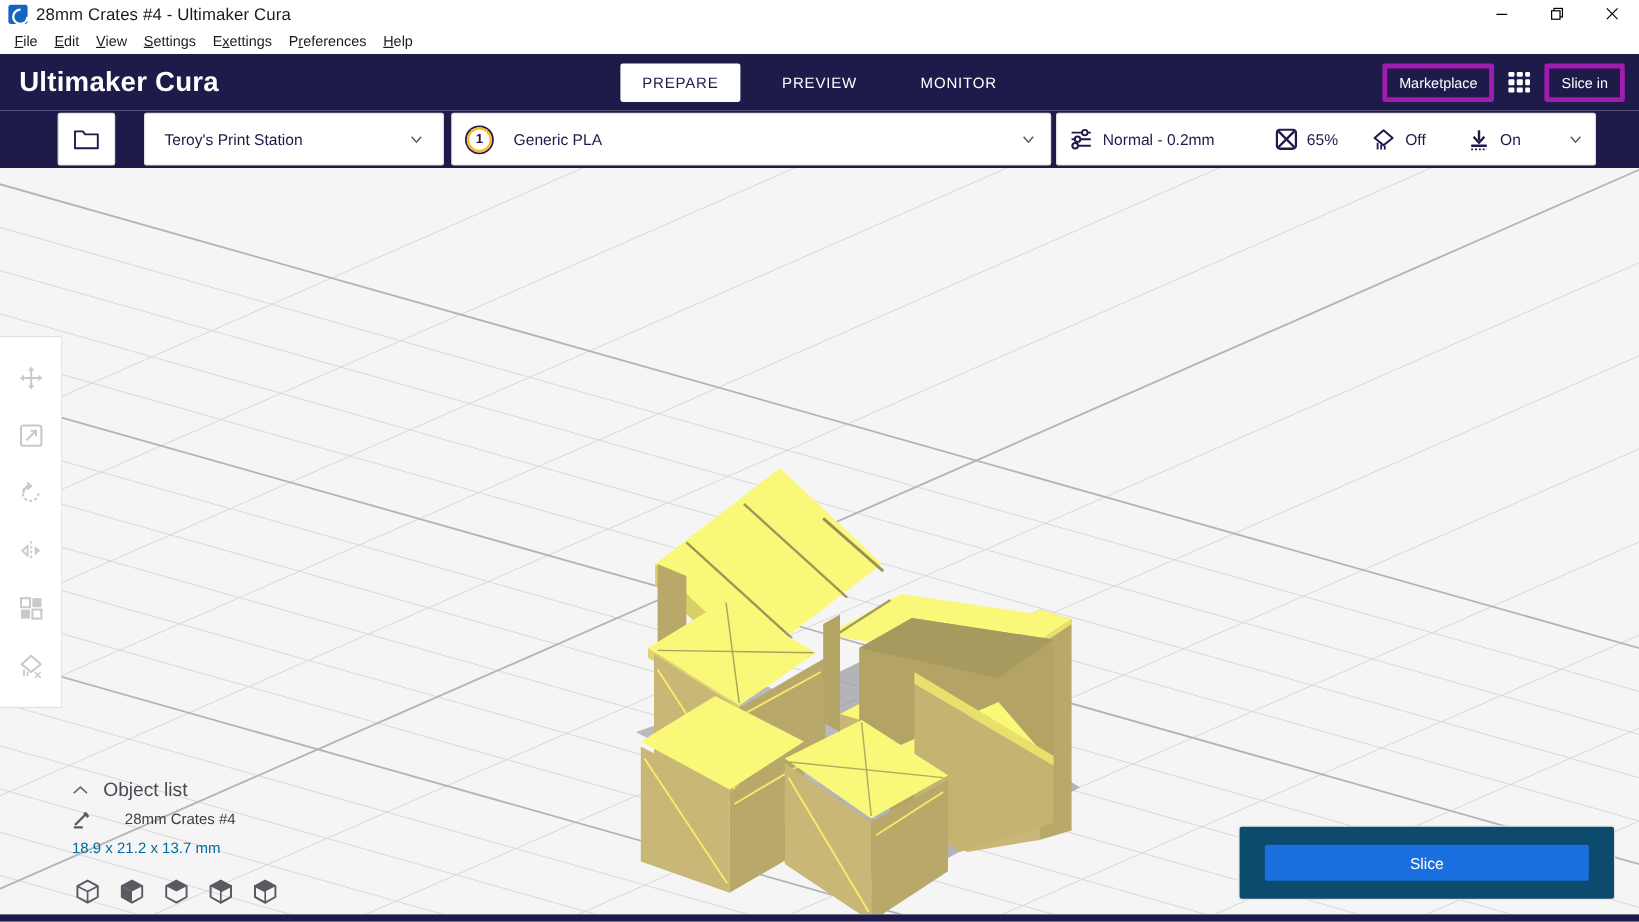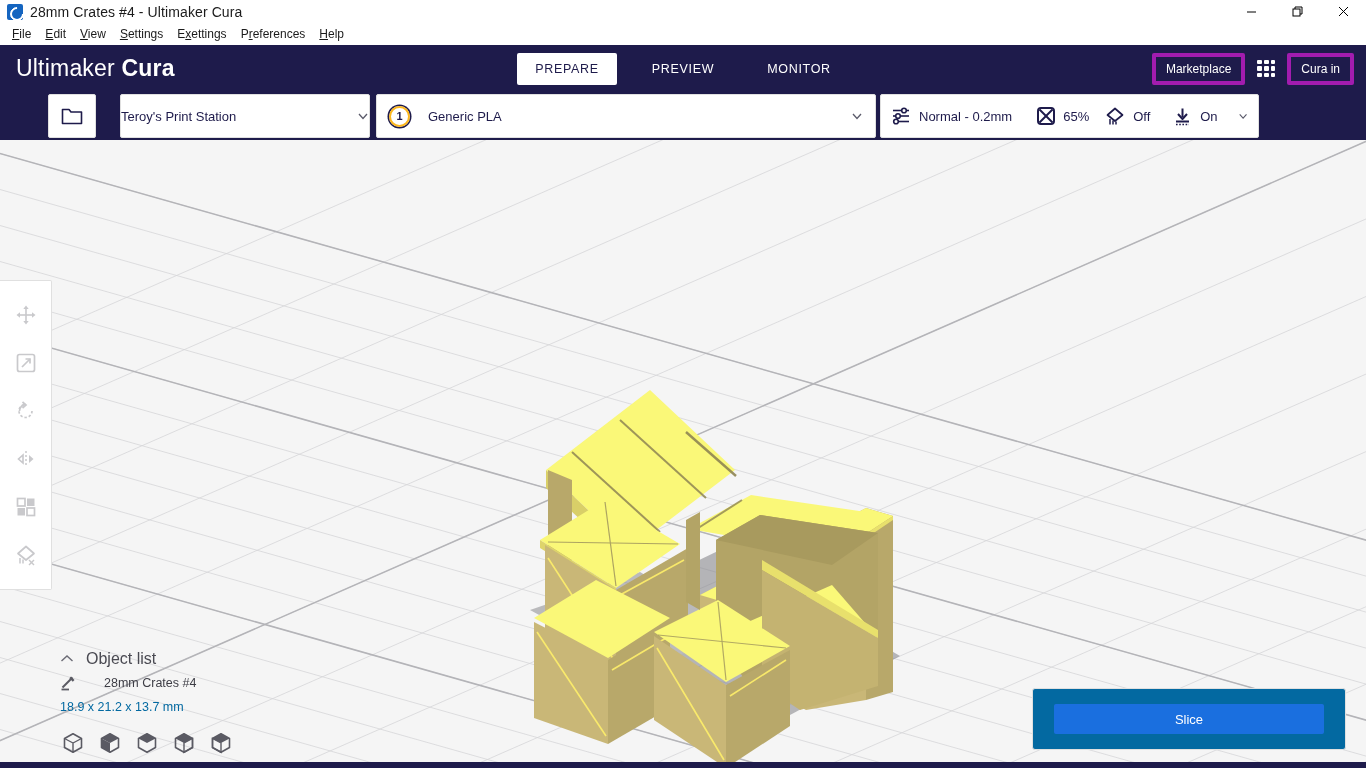--- a/index.html
+++ b/index.html
@@ -33,21 +33,21 @@
     padding-left:5px; }
   .menu-item{ font-size:12px; color:#1b1b1b; padding:2px 7px; line-height:16px;}
   .menu-item u{ text-decoration:underline; }
 
   
   .cura-header{
     height:47px; background:#1e1b4b; display:flex; align-items:center;
     position:relative;
   }
   .brand{ margin-left:16px; font-size:23px; color:#fff; letter-spacing:.2px;}
-  .brand b{ font-weight:400; }
+  .brand b{ font-weight:700; }
   .brand span{ font-weight:700; }
   .stage-tabs{
     position:absolute; left:0; right:0; top:0; height:47px;
     display:flex; align-items:center; justify-content:center; gap:0px;
     pointer-events:none;
   }
   .stage-tab{
     pointer-events:auto;
     font-size:12.5px; letter-spacing:.7px; color:#fff; font-weight:400;
     padding:9px 16px; width:100px; text-align:center; margin:0 8px;
@@ -72,23 +72,23 @@
   }
   .open-btn{
     width:48px; height:44px; background:#fff; border:1px solid #e0e0e0;
     display:flex; align-items:center; justify-content:center; border-radius:2px;
     margin-left:0px;
   }
   .cfg-group{
     height:44px; background:#fff; border:1px solid #e0e0e0; border-radius:2px;
     display:flex; align-items:center; margin-left:12px;
   }
-  .cfg-printer{ width:250px; padding:0 0; justify-content:space-between; }
+  .cfg-printer{ width:250px; padding:0 16px; justify-content:space-between; }
   .cfg-material{ width:500px; padding:0 12px; justify-content:space-between; }
-  .cfg-settings{ width:379px; padding:0 10px; justify-content:flex-start; }
+  .cfg-settings{ width:450px; padding:0 10px; justify-content:flex-start; }
   .cfg-text{ font-size:13px; color:#1e1b4b; }
   .extruder-badge{
     width:21px; height:21px; border-radius:50%; border:2.5px solid #fdb81e;
     display:flex; align-items:center; justify-content:center;
     font-size:11px; font-weight:700; color:#1e1b4b; flex:none;
     box-shadow:0 0 0 1.5px #1e1b4b;
   }
   .mat-left{ display:flex; align-items:center; gap:18px; }
   .chev{ width:12px; height:12px; }
   .set-item{ display:flex; align-items:center; gap:8px; }
@@ -118,21 +118,21 @@
   .obj-head .lbl{ font-size:16px; color:#4a4a52; }
   .obj-row{ display:flex; align-items:center; gap:28px; height:26px; }
   .obj-row .lbl{ font-size:12.5px; color:#3d3d45; }
   .obj-dims{ font-size:12.5px; color:#0369a1; margin-top:4px; }
   .viewicons{ position:absolute; left:62px; top:732px;
     display:flex; align-items:center; gap:15px; }
 
   
   .slicepanel{
     position:absolute; left:1032px; top:688px; width:314px; height:62px;
-    background:#0369a1; border:1px solid #e0e0e0; border-radius:3px;
+    background:#0c4a6e; border:1px solid #e0e0e0; border-radius:3px;
     display:flex; align-items:center; justify-content:center;
   }
   .slice-btn{
     width:270px; height:30px; background:#1a6fdf; color:#fff;
     border:none; border-radius:2px; font-size:13px;
     font-family:"Liberation Sans", sans-serif;
     display:flex; align-items:center; justify-content:center;
   }
   .statusbar{ position:absolute; left:0; top:762px; width:1366px; height:6px;
     background:#1e1b4b; }
@@ -192,21 +192,21 @@
       <i></i>
         <i></i>
         <i></i>
         <i></i>
         <i></i>
         <i></i>
         <i></i>
         <i></i>
         <i></i>
     </div>
-    <div class="hdr-btn">Cura in</div>
+    <div class="hdr-btn">Slice in</div>
   </div>
 </div>
 
 <div class="configbar">
   <div class="open-btn" style="position:absolute;left:48px;top:2px;">
     <svg width="22" height="20" viewBox="0 0 22 20">
       <path d="M1.5 17.5 V3.5 H8 L10 6 H20.5 V17.5 Z" fill="none" stroke="#1e1b4b" stroke-width="1.6" stroke-linejoin="round"></path>
     </svg>
   </div>
 

